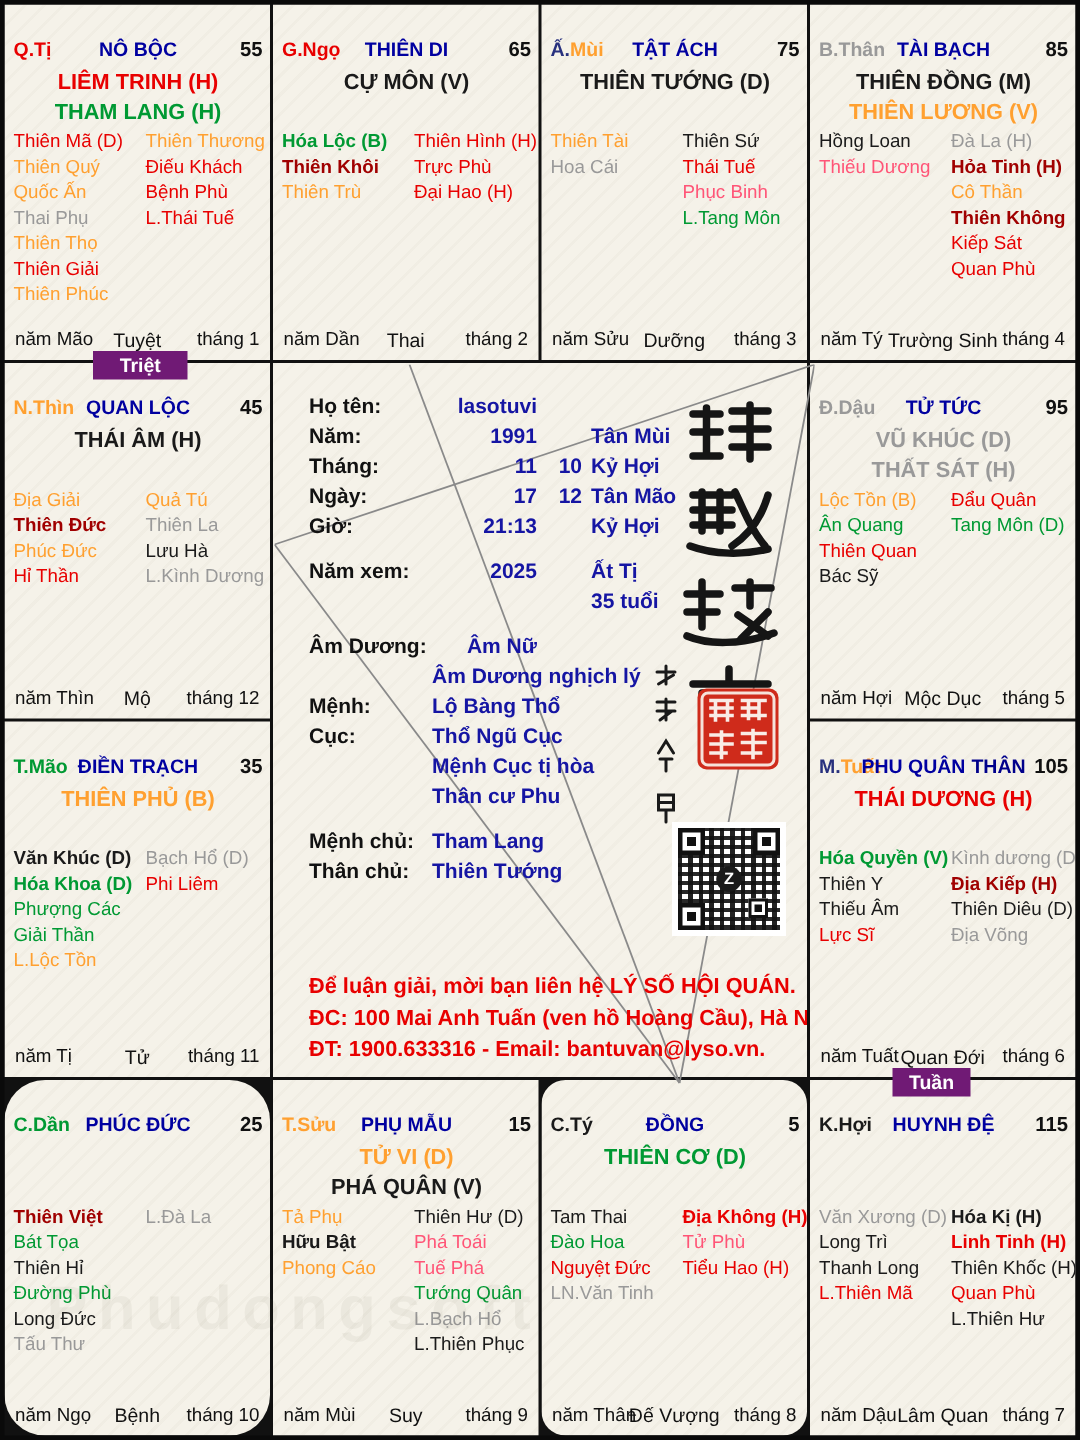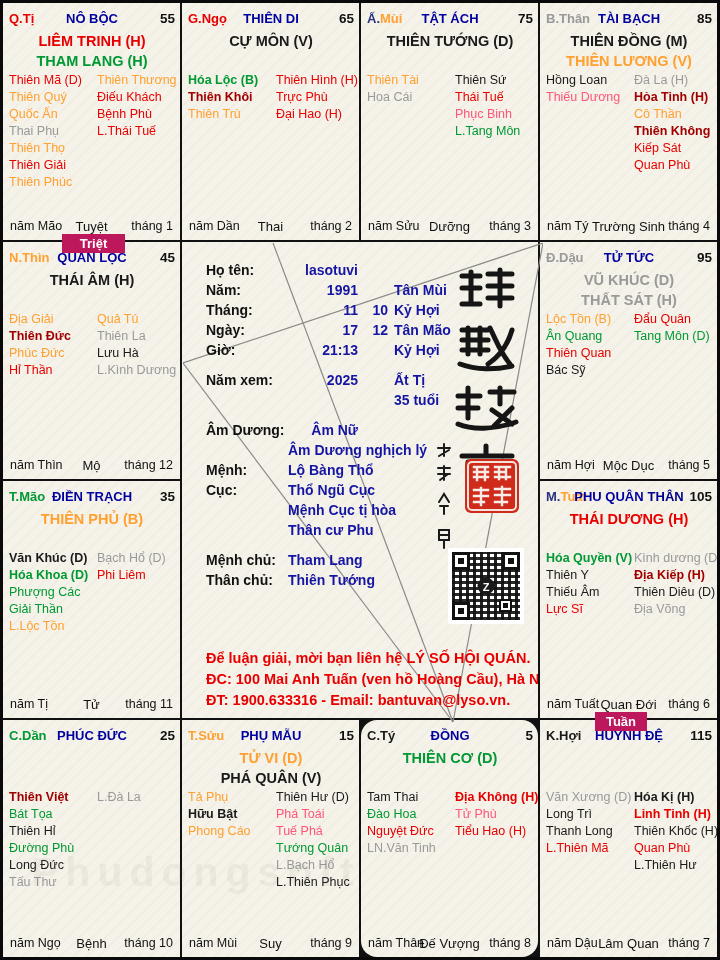--- a/index.html
+++ b/index.html
@@ -5,21 +5,21 @@
   html,body{margin:0;padding:0;background:#d9d6cc;}
   *{box-sizing:border-box;}
   .board{
     position:relative;width:720px;height:960px;
     background:#111;border:3px solid #0a0a0a;
     font-family:"Liberation Sans","DejaVu Sans",sans-serif;
     display:grid;grid-template-columns:repeat(4,1fr);grid-template-rows:repeat(4,1fr);
     gap:2px;overflow:hidden;
   }
   .cell{
-    background:#f5f2e9;position:relative;padding:4px 5px 3px 6px;overflow:hidden;
+    background:#f5f2e9;position:relative;padding:18px 5px 3px 6px;overflow:hidden;
     background-image:repeating-linear-gradient(135deg,rgba(120,110,80,0.035) 0 2px,rgba(255,255,255,0) 2px 9px);
   }
   .center-panel{
     grid-column:2/4;grid-row:2/4;background:#f5f2e9;position:relative;overflow:hidden;
     background-image:repeating-linear-gradient(135deg,rgba(120,110,80,0.03) 0 2px,rgba(255,255,255,0) 2px 9px);
   }
   .cell-header{position:relative;height:22px;font-weight:bold;font-size:13px;display:flex;align-items:center;}
   .branch{white-space:nowrap;}
   .palace{position:absolute;left:0;right:0;text-align:center;color:#0000a0;letter-spacing:0px;}
   .palace .extra{color:#00008b;margin-left:4px;}
@@ -29,21 +29,21 @@
   .col{width:88px;flex-shrink:0;}
   .col.right{width:auto;flex:1;}
   .star{white-space:nowrap;}
   .cell-footer{position:absolute;bottom:5px;left:7px;right:7px;height:16px;font-size:12.5px;color:#111;display:flex;justify-content:space-between;}
   .cell-footer .stage{position:absolute;left:0;right:0;text-align:center;font-weight:normal;font-size:13px;}
   .c-red{color:#e80000;} .c-drd{color:#a00000;} .c-pk{color:#ff5577;}
   .c-or{color:#ffa030;} .c-gr{color:#009933;} .c-gy{color:#999999;}
   .c-bk{color:#1a1a1a;}
   .b{font-weight:bold;}
   .badge{
-    position:absolute;background:#be185d;color:#fff;font-weight:bold;font-size:13px;
+    position:absolute;background:#701a75;color:#fff;font-weight:bold;font-size:13px;
     display:flex;align-items:center;justify-content:center;z-index:6;
   }
   .badge.triet{left:59px;top:231px;width:63px;height:19px;}
   .badge.tuan{left:592px;top:709px;width:52px;height:19px;}
   .lines-overlay{position:absolute;left:180px;top:240px;width:360px;height:480px;z-index:1;pointer-events:none;}
   .info-rows{position:absolute;left:24px;top:20px;z-index:2;}
   .irow{display:flex;height:20px;font-weight:bold;font-size:14px;white-space:nowrap;}
   .irow.gap{margin-top:10px;}
   .il{width:82px;color:#111;}
   .iv1{min-width:70px;color:#1515a3;text-align:right;}
@@ -315,21 +315,21 @@
           <div class="star c-bk">Thiên Diêu (D)</div>
           <div class="star c-gy">Địa Võng</div>
         </div>
      </div>
      <div class="cell-footer">
        <span>năm Tuất</span>
        <span class="stage">Quan Đới</span>
        <span>tháng 6</span>
      </div>
     </div>
-  <div class="cell" style="grid-area: 4 / 1 / 5 / 2;">
+  <div class="cell" style="grid-area: 4 / 1 / 5 / 2; border-radius: 27px;">
       <div class="cell-header">
        <span class="branch">
          <span style="color:#009933">C.</span><span style="color:#009933">Dần</span>
        </span>
        <span class="palace">PHÚC ĐỨC</span>
        <span class="num">25</span>
      </div>
      <div class="mains"></div>
      <div class="cols">
        <div class="col">

